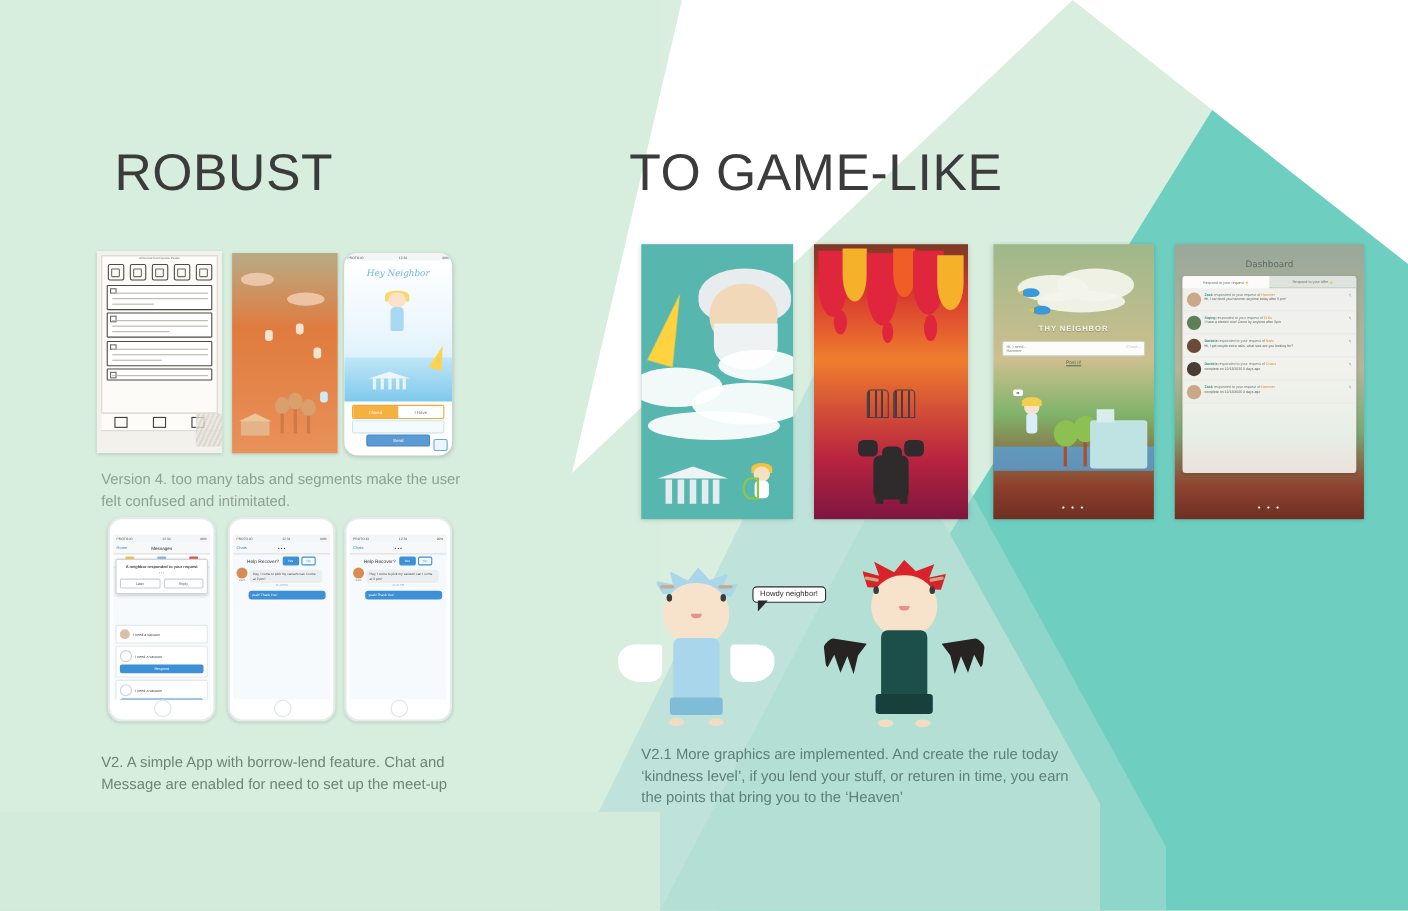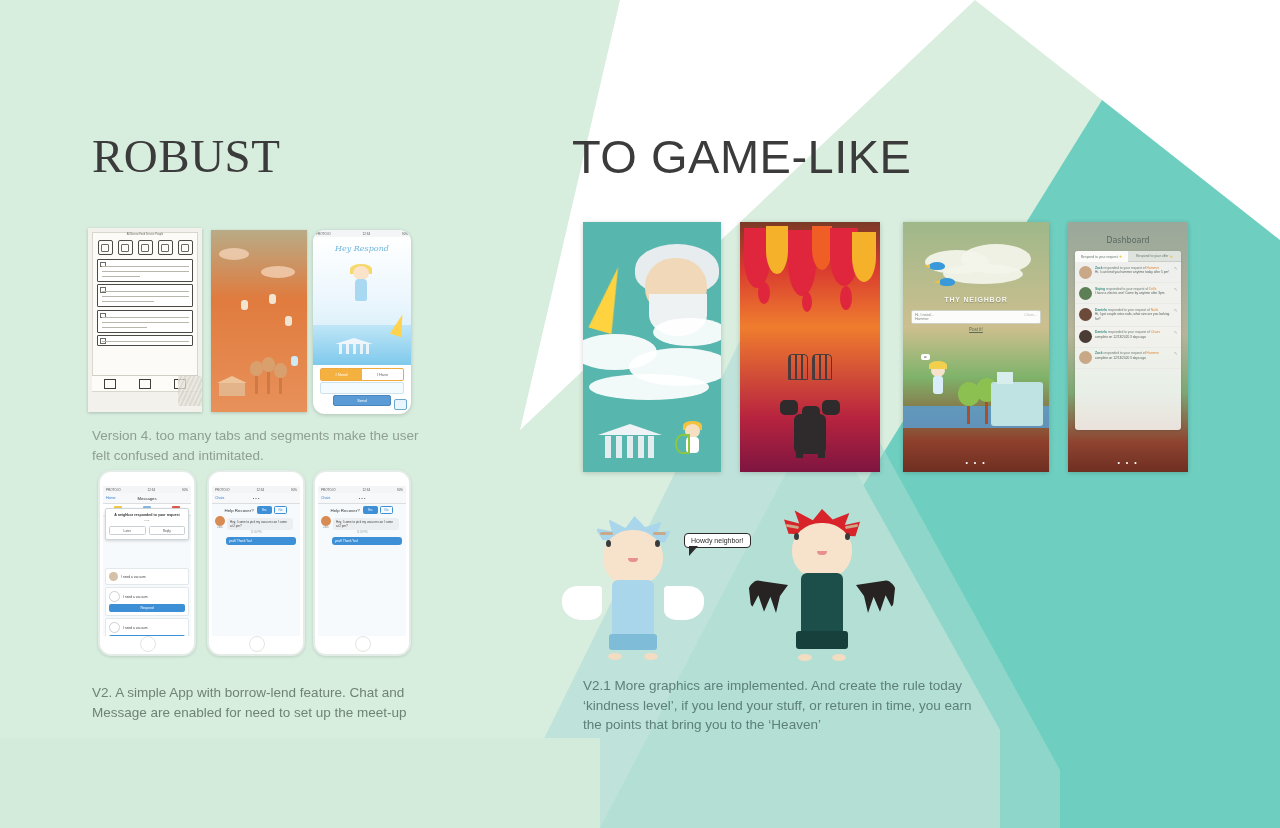--- a/index.html
+++ b/index.html
@@ -17,21 +17,21 @@
   .mint-mid{position:absolute;left:500px;top:300px;width:500px;height:528px;
     background:#bfe3da;clip-path:polygon(260px 0,500px 430px,500px 528px,0 528px);}
   .mint-soft{position:absolute;left:540px;top:250px;width:520px;height:578px;
     background:#a9ddd2;opacity:.55;clip-path:polygon(300px 120px,520px 520px,520px 578px,60px 578px);}
   .left-green{position:absolute;left:0;top:0;width:600px;height:828px;background:#d7edde;}
   .bottom-strip{position:absolute;left:0;bottom:0;width:600px;height:90px;background:#d3ebdb;}
 
   
   .h1{position:absolute;font-weight:400;color:#3b3b3b;letter-spacing:.5px;
       font-size:47px;line-height:1;white-space:nowrap;}
-  #h-robust{left:92px;top:133px;font-family:Liberation Serif, serif;}
+  #h-robust{left:104px;top:133px;}
   #h-game{left:572px;top:133px;}
 
   
   .cap{position:absolute;color:#8f9f93;font-size:13.5px;line-height:1.45;}
   #cap1{left:92px;top:426px;width:340px;}
   #cap2{left:92px;top:683px;width:340px;color:#6f8375;}
   #cap3{left:583px;top:676px;width:395px;color:#5d7f78;}
 
   
   .shot{position:absolute;overflow:hidden;}
@@ -138,21 +138,21 @@
   .ynb{border:.6px solid #3d8fd6;color:#3d8fd6;font-size:3px;border-radius:1.5px;padding:1px 4px;}
   .ynb.on{background:#3d8fd6;color:#fff;}
 
   
   .panel{position:absolute;top:222px;box-shadow:0 1px 5px rgba(0,0,0,.18);overflow:hidden;}
   #zeus{left:583px;width:138px;height:250px;background:#57b6ad;}
   #hell{left:740px;width:140px;height:250px;
         background:linear-gradient(180deg,#7a3a26 0%,#d8392f 18%,#ef7d2e 42%,#b8243f 78%,#7e1540 100%);}
   #thy{left:903px;width:146px;height:250px;
        background:linear-gradient(180deg,#9fb88a 0%,#cdbf8f 42%,#7fb36a 62%,#8e3f2c 88%,#6e2f22 100%);}
-  #dash{left:1068px;width:120px;height:250px;
+  #dash{left:1068px;width:172px;height:250px;
         background:linear-gradient(180deg,#9aa89a 0%,#b6b49a 45%,#7ea775 68%,#8f4330 88%,#6e2f22 100%);}
 
   .z-cloud{position:absolute;background:#fff;border-radius:50%;opacity:.92;}
   .z-head{position:absolute;left:62px;top:36px;width:62px;height:58px;border-radius:48%;background:#f0d8b8;}
   .z-hair{position:absolute;left:52px;top:22px;width:84px;height:50px;border-radius:50% 50% 40% 40%;background:#e7ecee;}
   .z-beard{position:absolute;left:66px;top:72px;width:58px;height:42px;border-radius:0 0 50% 50%;background:#eef2f3;}
   .z-bolt{position:absolute;left:14px;top:44px;width:0;height:0;border-left:12px solid transparent;
      border-right:12px solid transparent;border-bottom:66px solid #ffd23f;transform:rotate(16deg);filter:blur(.3px);}
   .z-temple{position:absolute;left:18px;bottom:14px;width:58px;height:34px;}
   .z-temple .roof{position:absolute;top:0;left:-3px;border-left:32px solid transparent;
@@ -302,21 +302,21 @@
 </div>
 
 <div class="shot phone" id="splash">
   <div class="statusbar">
     <span>PROTO.IO</span>
     <span>12:34</span>
     <span>90%</span>
   </div>
   <div class="sky"></div>
   <div class="sea"></div>
-  <div class="script">Hey Respond</div>
+  <div class="script">Hey Neighbor</div>
   <div class="angel-s">
     <div class="angel-hair"></div>
     <div class="angel-head"></div>
     <div class="angel-body"></div>
   </div>
   <div class="bolt"></div>
   <div class="temple-s">
     <div class="roof"></div>
     <div class="col" style="left:2px;"></div>
       <div class="col" style="left:9px;"></div>

